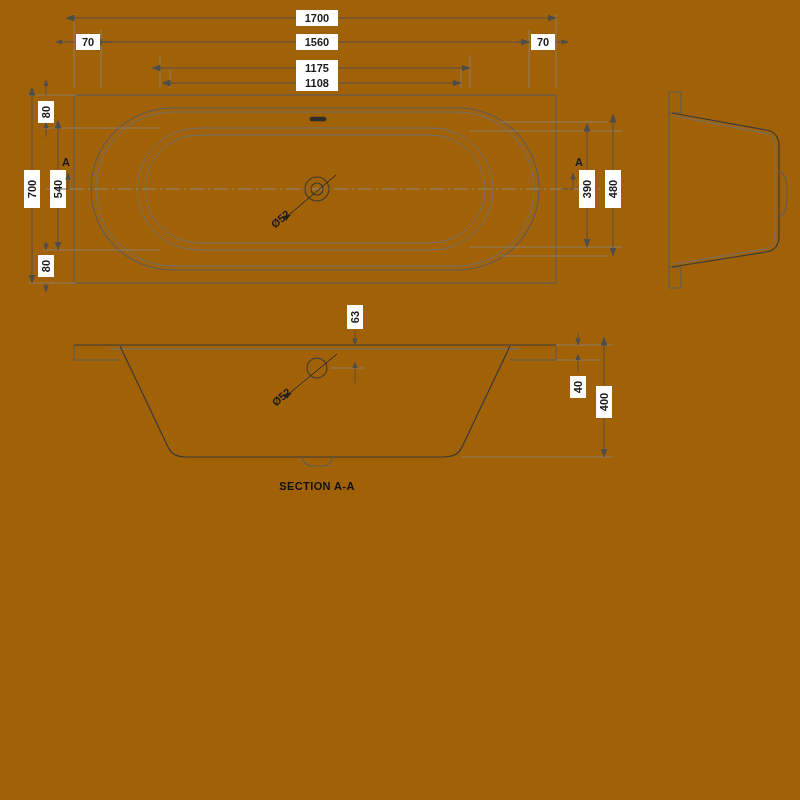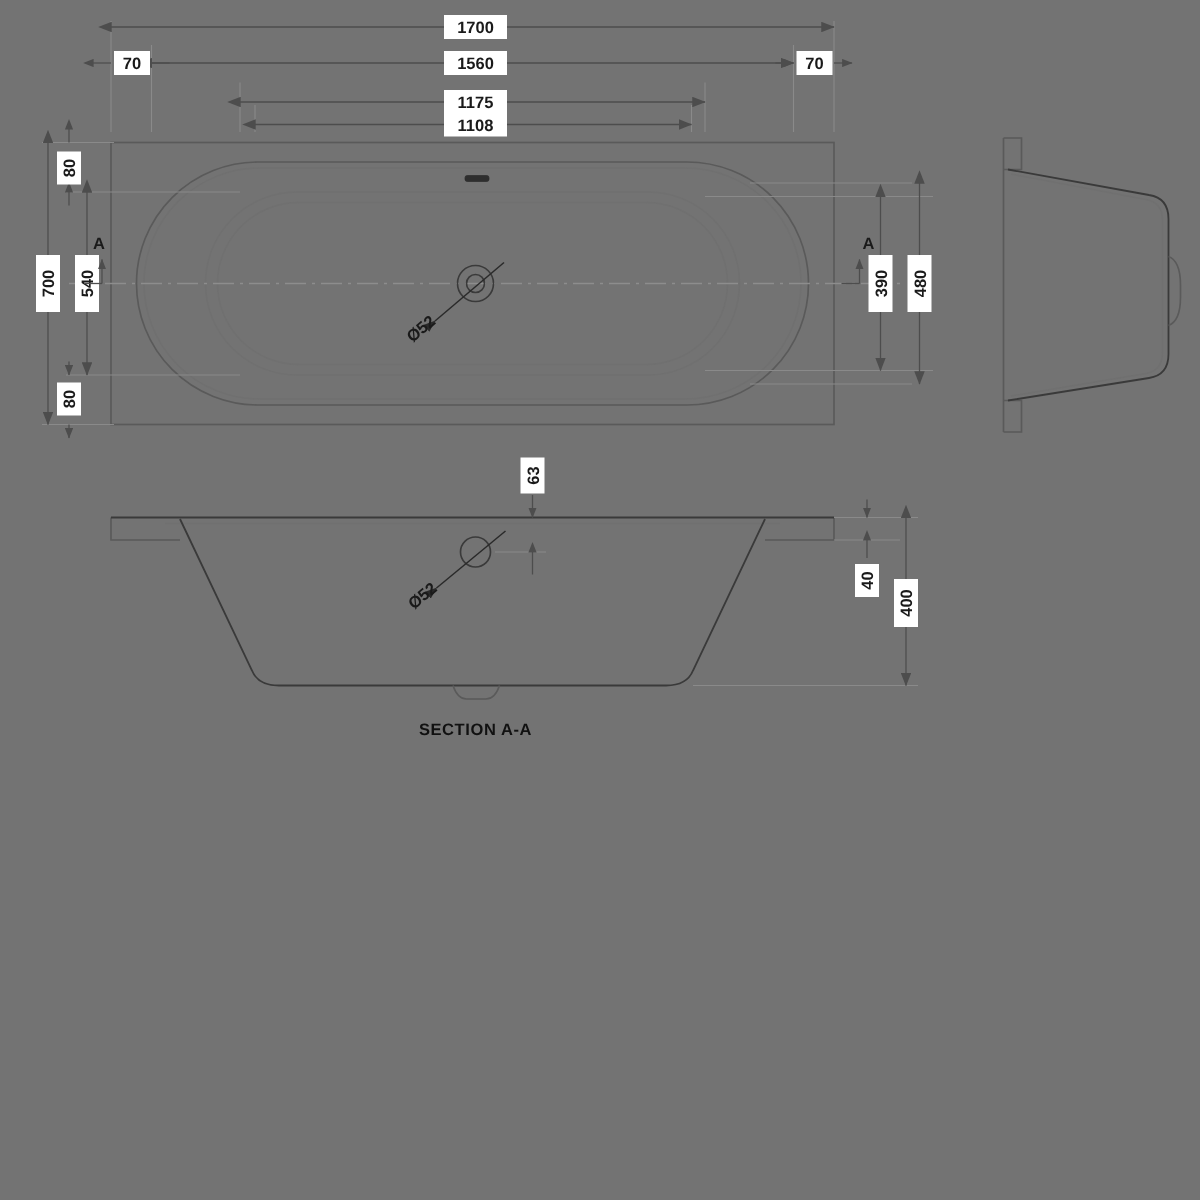--- a/index.html
+++ b/index.html
@@ -5,21 +5,21 @@
 <style>
   html, body {
     margin: 0;
     padding: 0;
     background: #ffffff;
   }
   #sheet {
     position: relative;
     width: 800px;
     height: 800px;
-    background: #737373;
+    background: #a16207;
     font-family: "Liberation Sans", sans-serif;
     overflow: hidden;
   }
   #drawing-svg {
     display: block;
     width: 800px;
     height: 800px;
   }
   .dim-text {
     font-family: "Liberation Sans", sans-serif;

